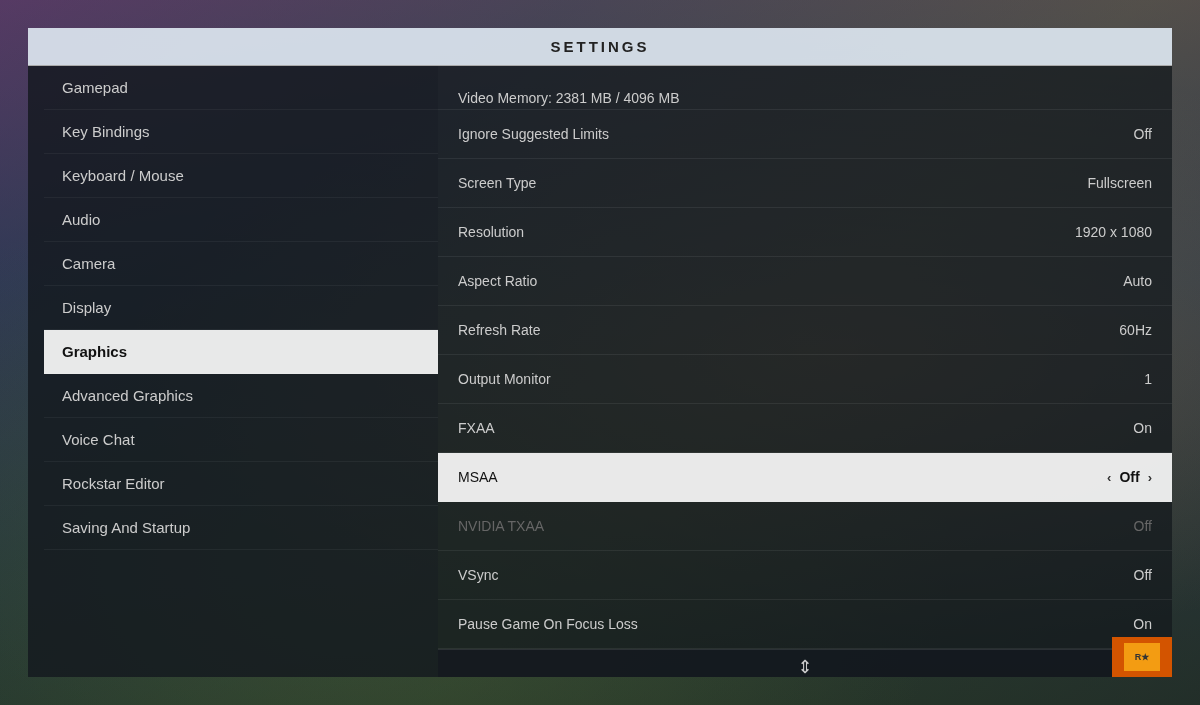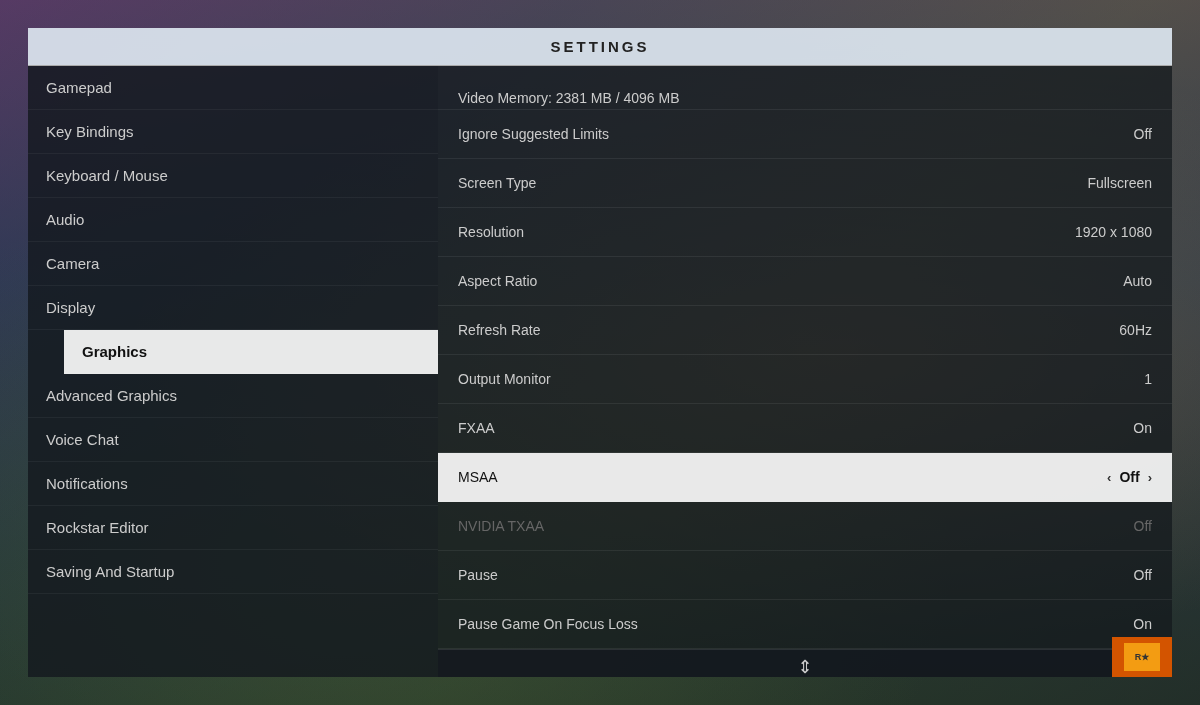--- a/index.html
+++ b/index.html
@@ -58,38 +58,38 @@
       flex: 1;
       overflow: hidden;
     }
 
     
     .sidebar {
       width: 410px;
       background: rgba(20, 25, 30, 0.82);
       flex-shrink: 0;
       overflow: hidden;
+      padding-left: 16px;
     }
 
     .sidebar-item {
       display: flex;
       align-items: center;
       padding: 11px 18px;
       color: #ccc;
       font-size: 15px;
       cursor: pointer;
       border-bottom: 1px solid rgba(255,255,255,0.05);
       min-height: 44px;
     }
 
     .sidebar-item.active {
       background: rgba(255, 255, 255, 0.9);
       color: #111;
       font-weight: bold;
-      margin-left: 36px;
     }
 
     
     .main-panel {
       flex: 1;
       background: rgba(20, 25, 30, 0.75);
       overflow: hidden;
       display: flex;
       flex-direction: column;
     }
@@ -220,21 +220,20 @@
     <div class="sidebar" id="sidebar-container">
     <div class="sidebar-item">Gamepad</div>
         <div class="sidebar-item">Key Bindings</div>
         <div class="sidebar-item">Keyboard / Mouse</div>
         <div class="sidebar-item">Audio</div>
         <div class="sidebar-item">Camera</div>
         <div class="sidebar-item">Display</div>
         <div class="sidebar-item active">Graphics</div>
         <div class="sidebar-item">Advanced Graphics</div>
         <div class="sidebar-item">Voice Chat</div>
-        <div class="sidebar-item">Notifications</div>
         <div class="sidebar-item">Rockstar Editor</div>
         <div class="sidebar-item">Saving And Startup</div>
       </div>
 
     <div class="main-panel" id="main-panel-container">
     <div class="setting-row video-memory">
           <span class="setting-label">Video Memory: 2381 MB / 4096 MB</span>
           <div class="video-memory-bar-container">
             <div class="video-memory-bar" style="width: 58%;"></div>
           </div>
@@ -273,21 +272,21 @@
             <span class="arrow">‹</span>
             <span>Off</span>
             <span class="arrow">›</span>
           </div>
         </div>
         <div class="setting-row disabled">
           <span class="setting-label">NVIDIA TXAA</span>
           <span class="setting-value">Off</span>
         </div>
         <div class="setting-row">
-          <span class="setting-label">Pause</span>
+          <span class="setting-label">VSync</span>
           <span class="setting-value">Off</span>
         </div>
         <div class="setting-row">
           <span class="setting-label">Pause Game On Focus Loss</span>
           <span class="setting-value">On</span>
         </div>
         <div class="scroll-indicator">
           <span class="scroll-arrows">⇕</span>
         </div>
       </div>

